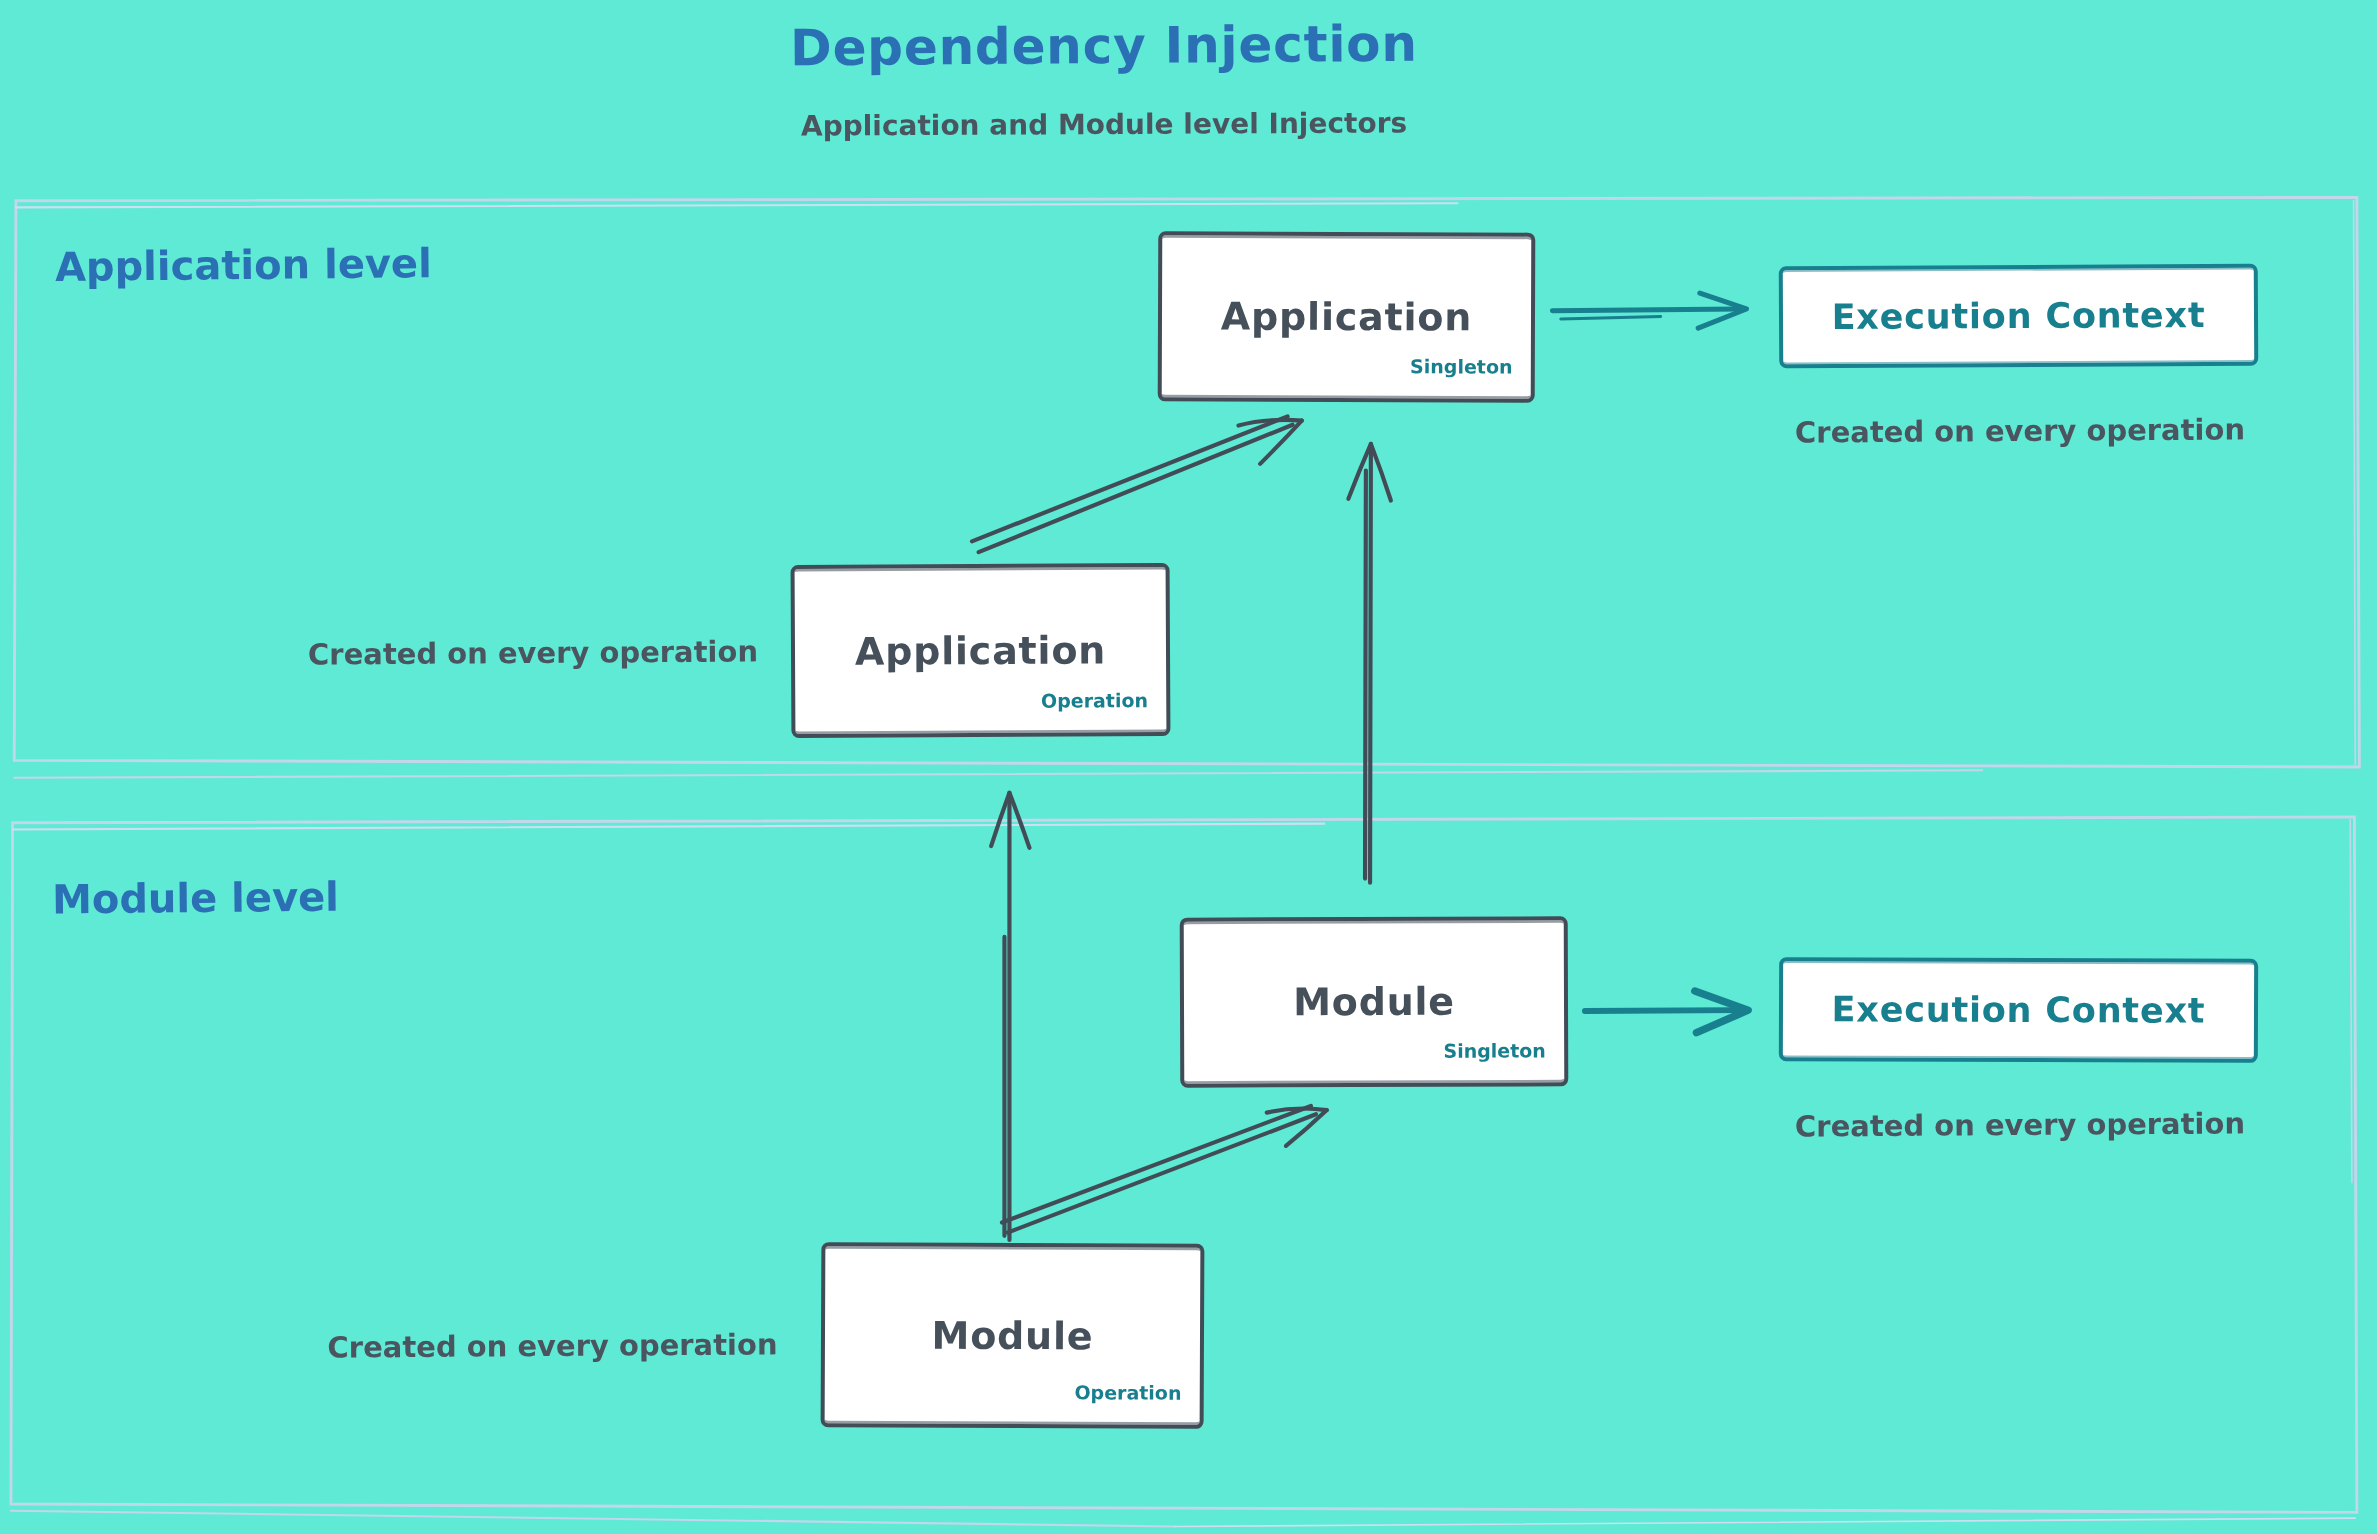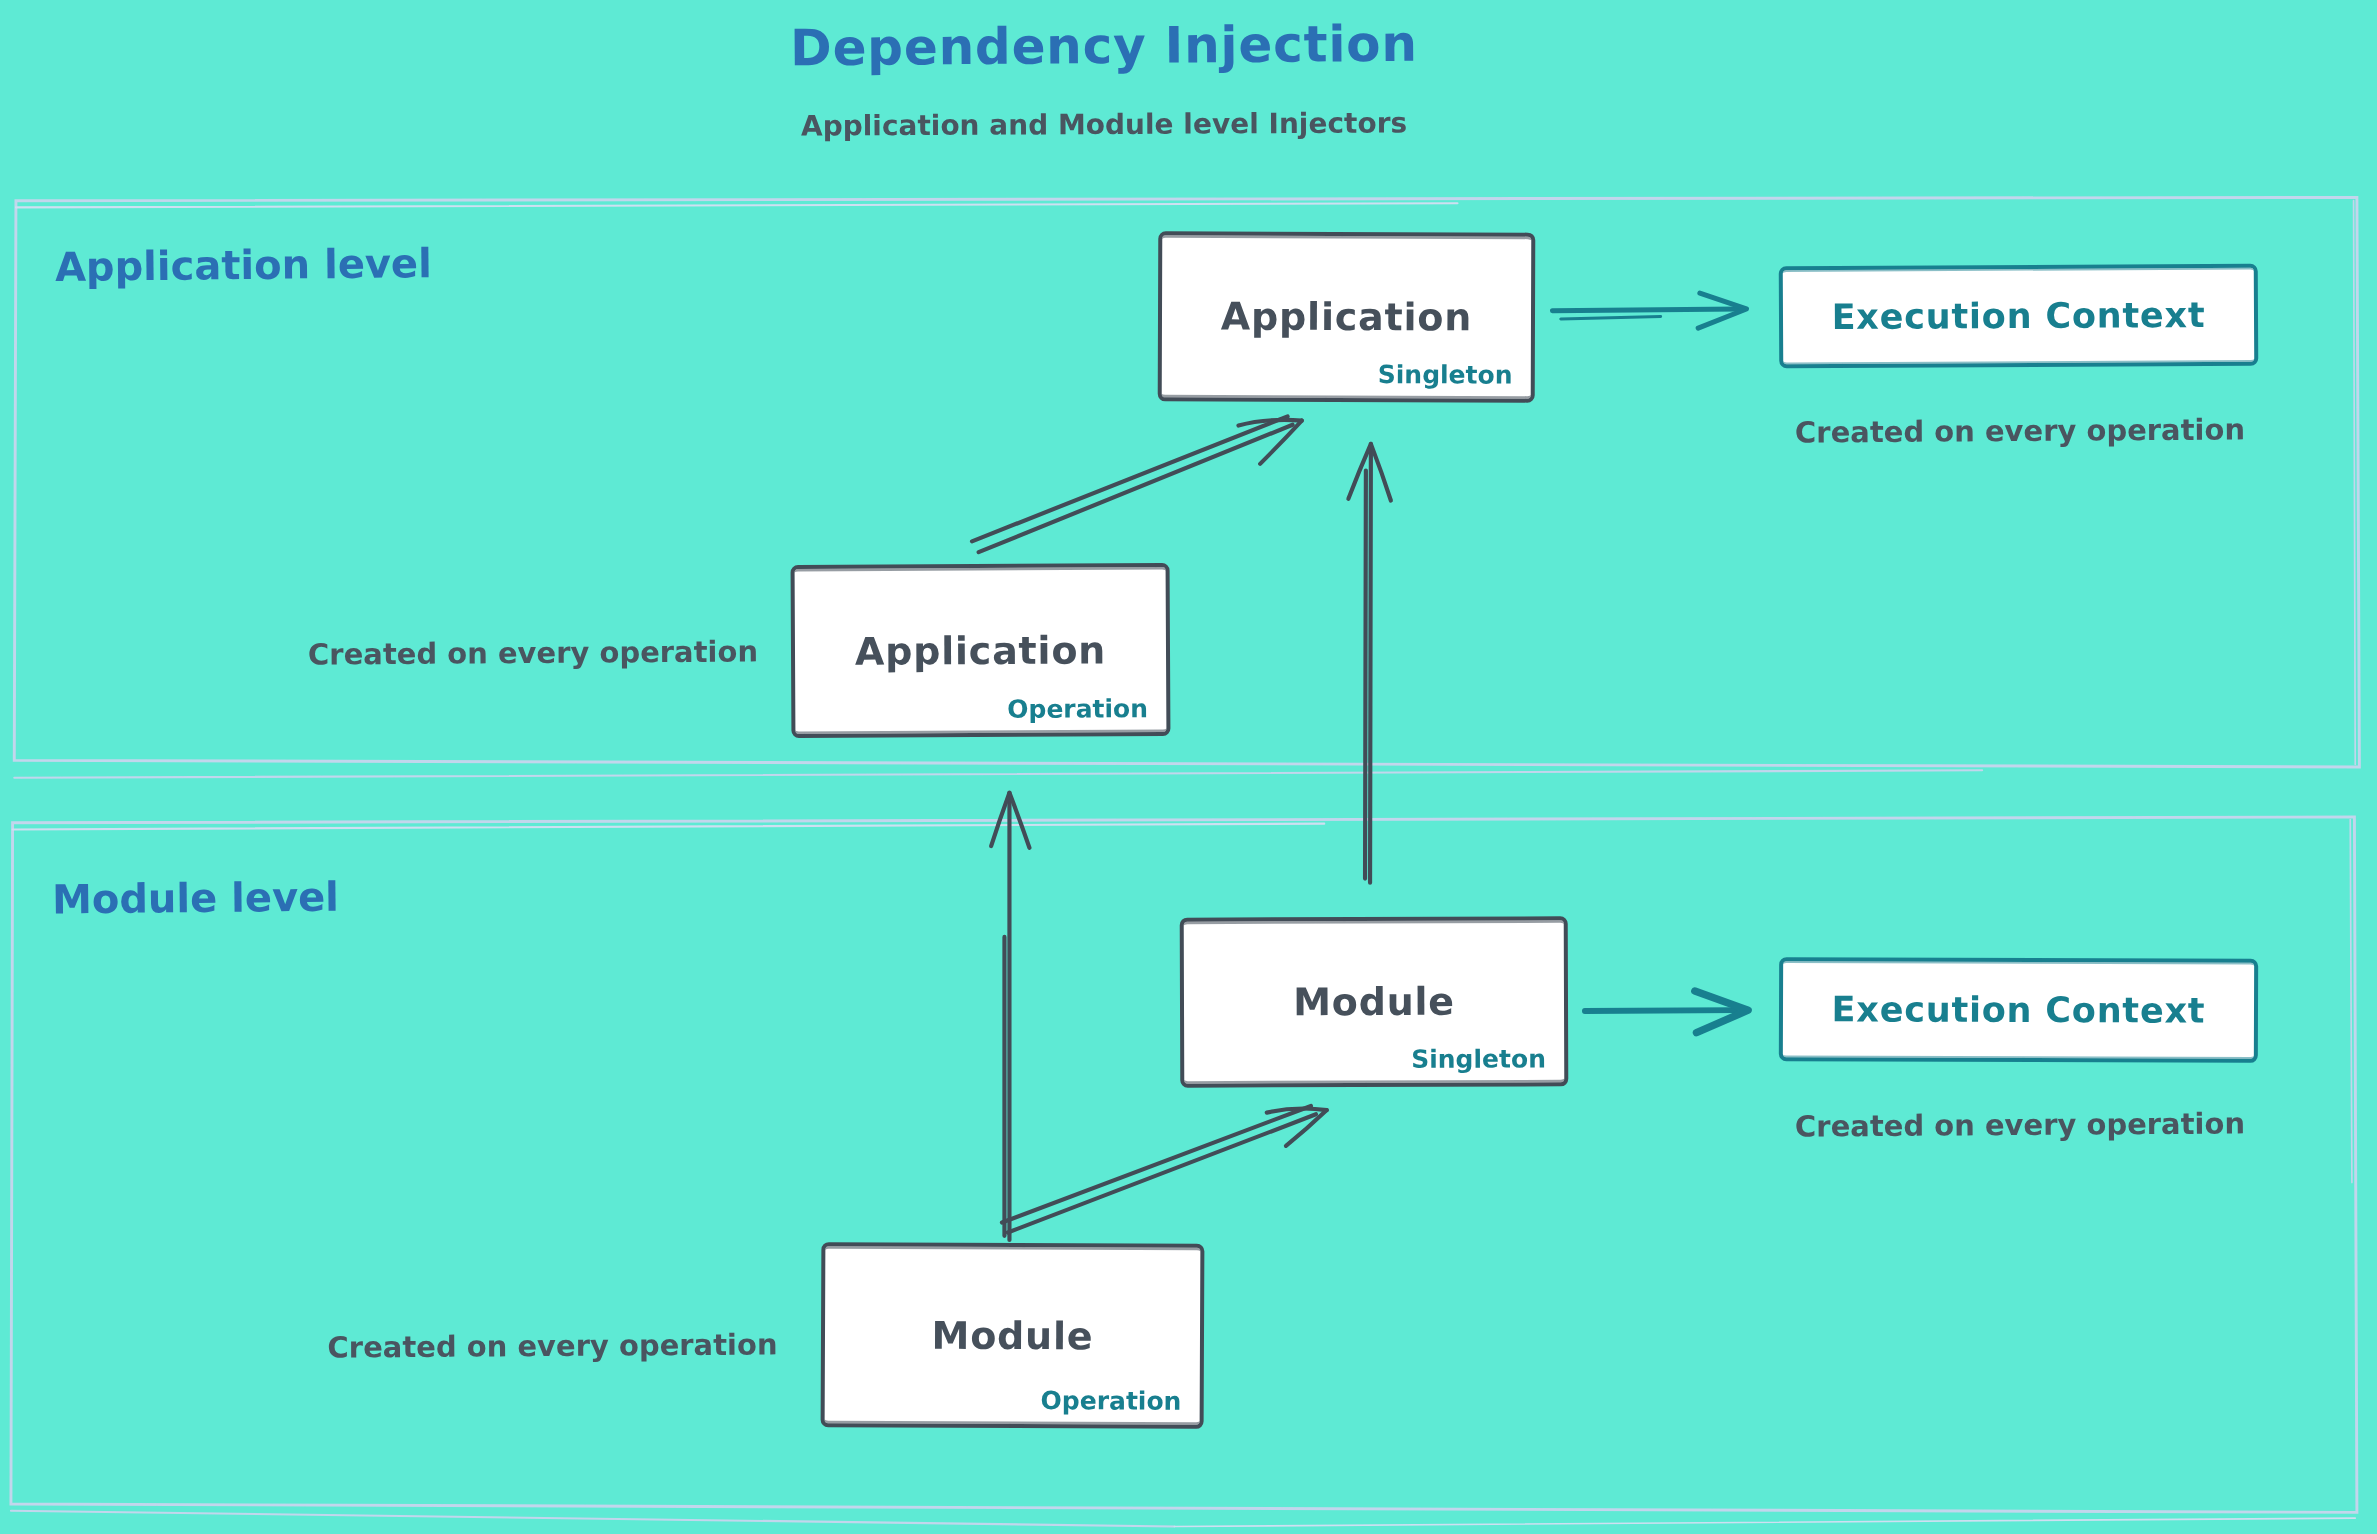--- a/index.html
+++ b/index.html
@@ -29,21 +29,21 @@
   }
   .node.teal{
     border-color:#187f8f;
     box-shadow:inset 0 5px 0 -3.3px rgba(24,127,143,.5), inset 0 -5px 0 -3.3px rgba(24,127,143,.5);
   }
   .node-title{
     color:#46505b;font-size:38px;font-weight:600;letter-spacing:0.8px;white-space:nowrap;
   }
   .node.teal .node-title{color:#187f8f;font-size:35px;}
   .node-tag{
-    position:absolute;right:18.3px;bottom:9px;color:#187f8f;font-size:25px;font-weight:600;
+    position:absolute;right:18.3px;bottom:21px;color:#187f8f;font-size:19px;font-weight:600;
     white-space:nowrap;
   }
   .caption{
     color:#4a5560;font-size:29px;font-weight:600;text-align:center;white-space:nowrap;
     transform:rotate(-0.4deg);
   }
 </style>
 </head>
 <body>
 

